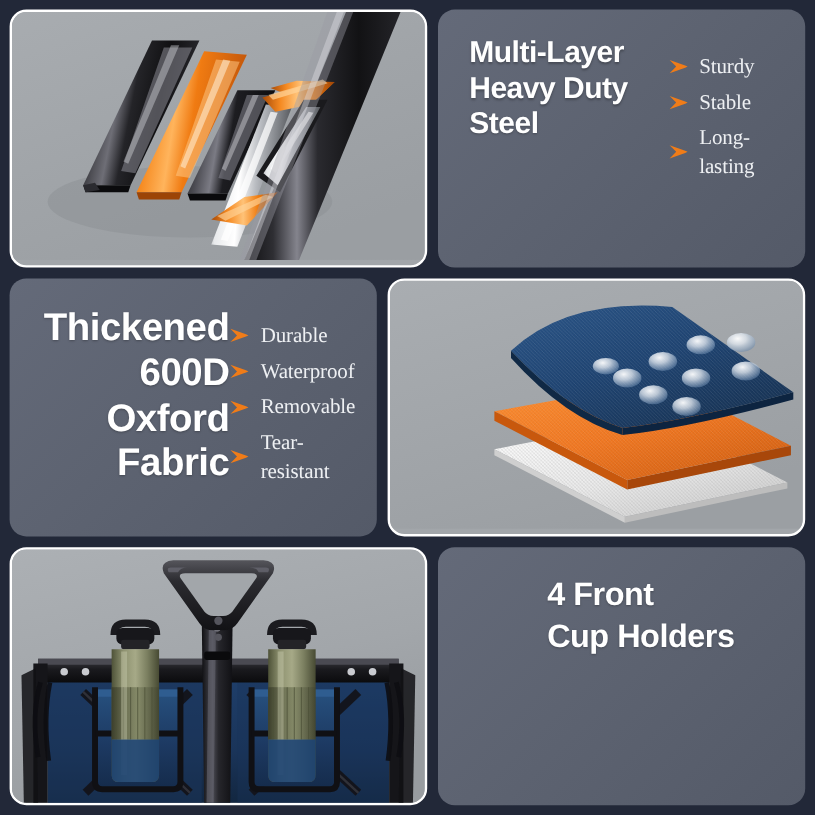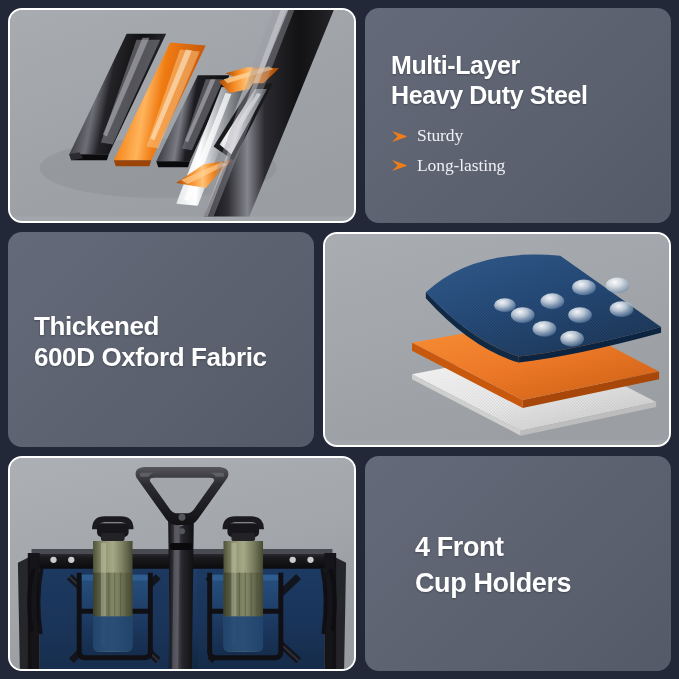--- a/index.html
+++ b/index.html
@@ -43,39 +43,39 @@
   }
 
   .text-panel {
     position: relative;
     border-radius: 14px;
     background: linear-gradient(135deg, #646a79 0%, #5d6371 45%, #545a68 100%);
     overflow: hidden;
     flex: 1 1 auto;
     padding: 22px 18px 18px 26px;
     display: flex;
-    flex-direction: column;
     justify-content: center;
   }
 
   .row-2 .img-panel { order: 2; }
   .row-2 .text-panel { order: 1; }
 
   .headline {
     color: #ffffff;
     font-weight: bold;
     font-size: 25px;
     line-height: 1.18;
     letter-spacing: -0.4px;
     white-space: pre-line;
     text-shadow: 0 1px 2px rgba(0,0,0,0.28);
   }
 
   .headline.big {
-    font-size: 26px;
+    font-size: 32px;
+    text-align: right;
   }
 
   .bullets {
     list-style: none;
     margin-top: 14px;
   }
 
   .bullet {
     display: flex;
     align-items: center;
@@ -226,20 +226,26 @@
 
     <div class="text-panel">
       <h2 class="headline">Multi-Layer
 Heavy Duty Steel</h2>
       <ul class="bullets">
         <li class="bullet">
           <svg class="chev" viewBox="0 0 17 13">
             <path d="M1 1 L14 5.6 L16 6.5 L14 7.4 L1 12 L6.5 6.5 Z" fill="#f07c18"></path>
           </svg>
           <span>Sturdy</span>
+        </li>
+        <li class="bullet">
+          <svg class="chev" viewBox="0 0 17 13">
+            <path d="M1 1 L14 5.6 L16 6.5 L14 7.4 L1 12 L6.5 6.5 Z" fill="#f07c18"></path>
+          </svg>
+          <span>Stable</span>
         </li>
         <li class="bullet">
           <svg class="chev" viewBox="0 0 17 13">
             <path d="M1 1 L14 5.6 L16 6.5 L14 7.4 L1 12 L6.5 6.5 Z" fill="#f07c18"></path>
           </svg>
           <span>Long-lasting</span>
         </li>
       </ul>
     </div>
   </div>
@@ -318,20 +324,46 @@
             <ellipse cx="250" cy="106" rx="12" ry="8" fill="url(#drop)"></ellipse>
             <ellipse cx="182" cy="72" rx="11" ry="7" fill="url(#drop)"></ellipse>
           </g>
         </g>
       </svg>
     </div>
 
     <div class="text-panel">
       <h2 class="headline big">Thickened
 600D Oxford Fabric</h2>
+      <ul class="bullets">
+        <li class="bullet">
+          <svg class="chev" viewBox="0 0 17 13">
+            <path d="M1 1 L14 5.6 L16 6.5 L14 7.4 L1 12 L6.5 6.5 Z" fill="#f07c18"></path>
+          </svg>
+          <span>Durable</span>
+        </li>
+        <li class="bullet">
+          <svg class="chev" viewBox="0 0 17 13">
+            <path d="M1 1 L14 5.6 L16 6.5 L14 7.4 L1 12 L6.5 6.5 Z" fill="#f07c18"></path>
+          </svg>
+          <span>Waterproof</span>
+        </li>
+        <li class="bullet">
+          <svg class="chev" viewBox="0 0 17 13">
+            <path d="M1 1 L14 5.6 L16 6.5 L14 7.4 L1 12 L6.5 6.5 Z" fill="#f07c18"></path>
+          </svg>
+          <span>Removable</span>
+        </li>
+        <li class="bullet">
+          <svg class="chev" viewBox="0 0 17 13">
+            <path d="M1 1 L14 5.6 L16 6.5 L14 7.4 L1 12 L6.5 6.5 Z" fill="#f07c18"></path>
+          </svg>
+          <span>Tear-resistant</span>
+        </li>
+      </ul>
     </div>
   </div>
 
   <div class="row row-3">
 
     <div class="img-panel">
       <svg class="wagon" viewBox="0 0 348 215" preserveAspectRatio="xMidYMid slice">
         <defs>
           <linearGradient id="wbg" x1="0" y1="0" x2="0.4" y2="1">
             <stop offset="0%" stop-color="#acb0b4"></stop>

